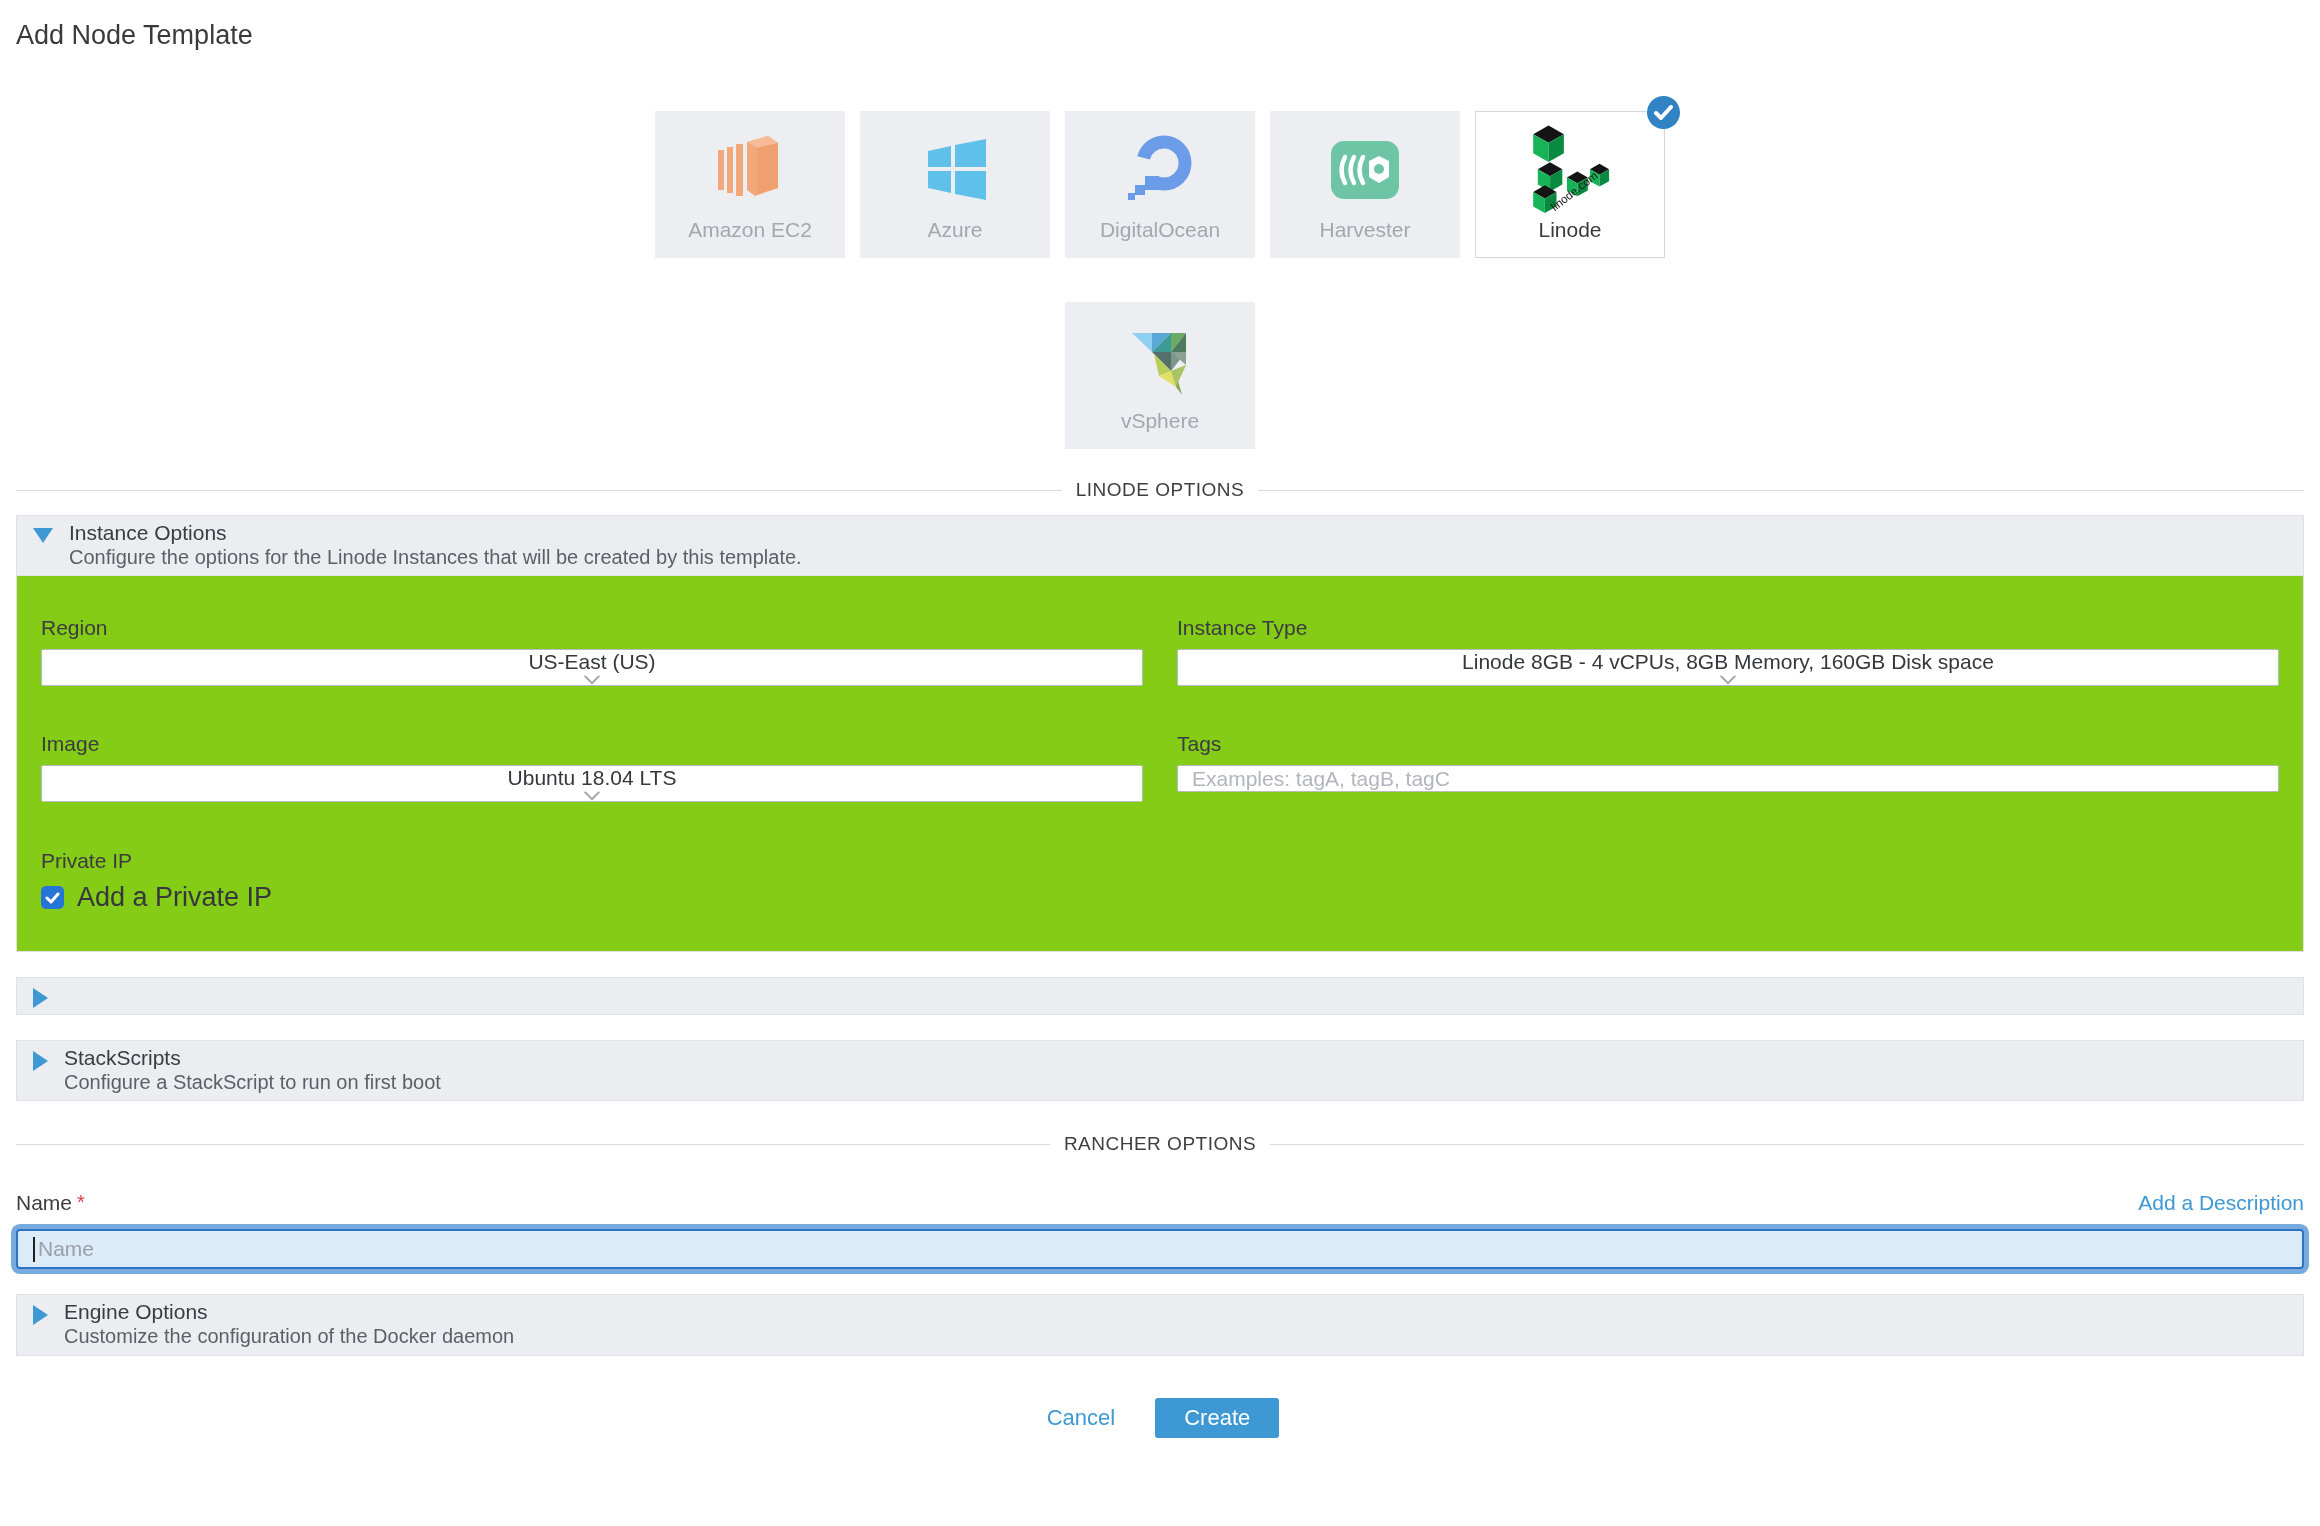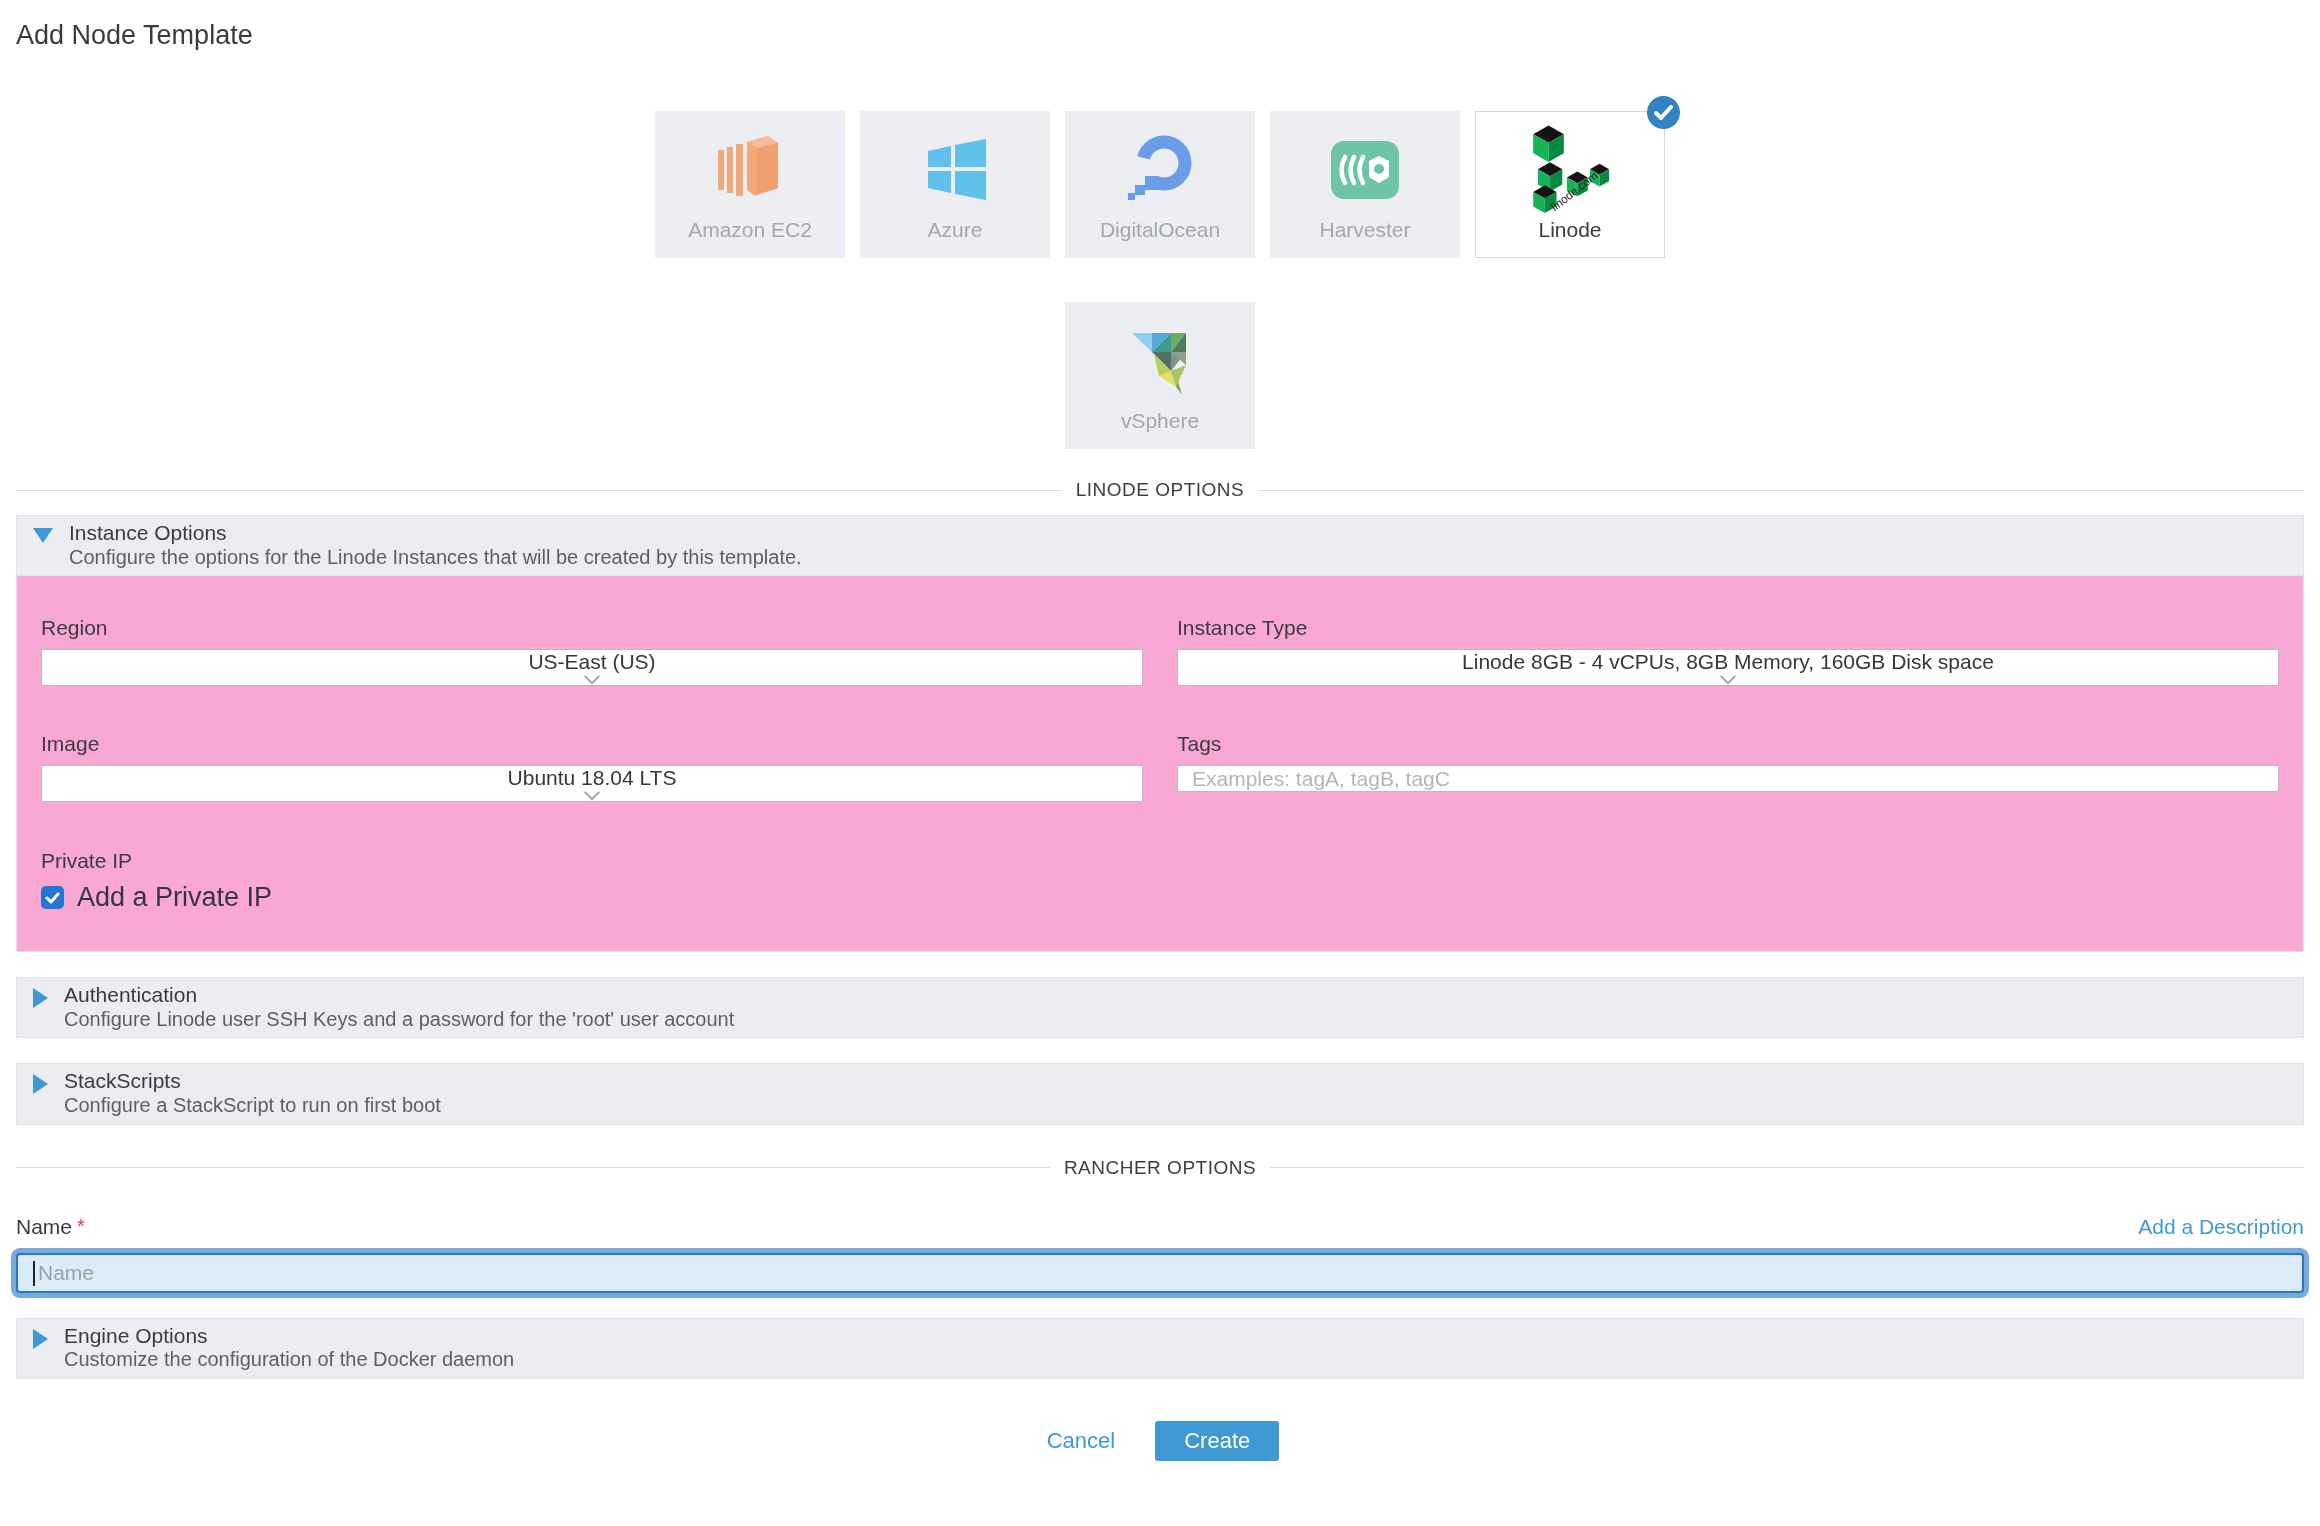--- a/index.html
+++ b/index.html
@@ -37,21 +37,21 @@
   
   .accordion { border:1px solid #e0e1e6; margin-top:14px; }
   .accordion.gap { margin-top:25px; }
   .acc-header { background:#ebedf1; padding:4px 16px 6px 16px; display:flex; gap:16px; cursor:pointer; }
   .tri { flex:none; width:0; height:0; margin-top:8px; }
   .tri-down { border-left:10px solid transparent; border-right:10px solid transparent; border-top:15px solid #3d98d3; }
   .tri-right { border-top:10px solid transparent; border-bottom:10px solid transparent; border-left:15px solid #3d98d3; margin-top:6px; }
   .acc-title { font-size:21px; color:#3b3b40; line-height:1.22; }
   .acc-sub { font-size:20px; color:#5e5e67; line-height:1.18; }
 
-  .acc-body { background:#f9a8d4; border-top:1px solid #e3e4e9; padding:40px 24px 38px 24px; }
+  .acc-body { background:#84cc16; border-top:1px solid #e3e4e9; padding:40px 24px 38px 24px; }
   .field-grid { display:flex; gap:34px; }
   .field-grid + .field-grid { margin-top:46px; }
   .field { flex:1; min-width:0; }
   .field-label { display:block; font-size:21px; color:#3b3b40; margin-bottom:9px; }
   .select {
     height:37px; border:1px solid #b9bbc2; border-radius:2px; background:#fff;
     display:flex; align-items:center; justify-content:space-between;
     padding:0 14px; font-size:21px; color:#36373c; cursor:pointer;flex-direction:column;
   }
   .text-input {
@@ -272,24 +272,20 @@
           <span class="checkbox-label">Add a Private IP</span>
         </div>
       </div>
 
     </div>
   </div>
 
   <div class="accordion gap">
     <div class="acc-header">
       <div class="tri tri-right"></div>
-      <div>
-        <div class="acc-title">Authentication</div>
-        <div class="acc-sub">Configure Linode user SSH Keys and a password for the 'root' user account</div>
-      </div>
     </div>
   </div>
 
   <div class="accordion gap">
     <div class="acc-header">
       <div class="tri tri-right"></div>
       <div>
         <div class="acc-title">StackScripts</div>
         <div class="acc-sub">Configure a StackScript to run on first boot</div>
       </div>

